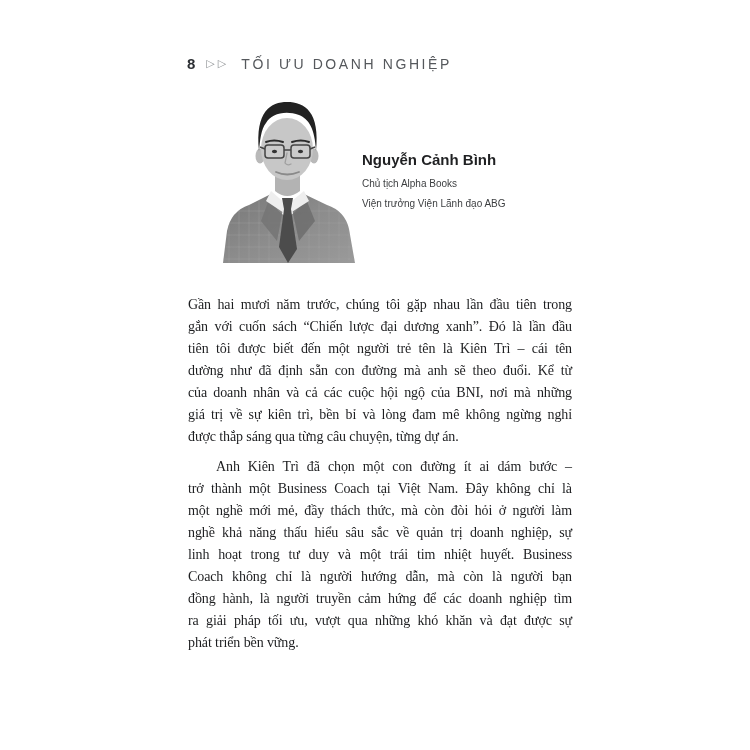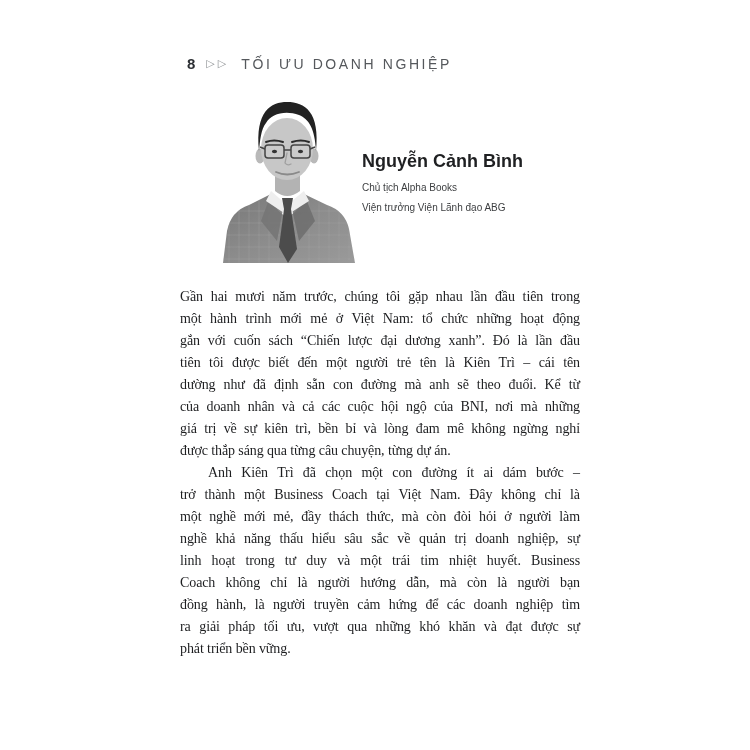--- a/index.html
+++ b/index.html
@@ -16,28 +16,28 @@
   .chevrons { font-size:11px; color:#8d9093; letter-spacing:3px; margin:0 12px 0 10px; }
   .book-title { font-size:14px; color:#55585c; letter-spacing:2.6px; white-space:nowrap; }
 
   .portrait { position:absolute; left:221px; top:99px; width:137px; height:164px; }
   .portrait svg { display:block; }
 
   .caption {
     position:absolute; left:362px; top:151px;
     font-family:"Liberation Sans","DejaVu Sans",sans-serif; color:#3c3e40;
   }
-  .cap-name { font-weight:bold; font-size:18px; color:#1f2022; margin-bottom:6px; white-space:nowrap; }
+  .cap-name { font-weight:bold; font-size:15px; color:#1f2022; margin-bottom:6px; white-space:nowrap; }
   .cap-line { font-size:10px; line-height:20px; white-space:nowrap; }
 
   .body-text {
     position:absolute; left:180px; top:286px; width:400px;
     color:#1d1e20; font-size:14px; letter-spacing:-0.1px;
   }
-  .para { margin:0; padding:0; }
+  .para { margin:8px; padding:0; }
   .line {
     line-height:22px; height:22px;
     text-align:justify; text-align-last:justify;
     white-space:nowrap; overflow:visible;
   }
   .line.last { text-align-last:left; }
   .line.indent { text-indent:28px; }
 </style>
 </head>
 <body>
@@ -104,21 +104,20 @@
 
   <div class="caption">
     <div class="cap-name">Nguyễn Cảnh Bình</div>
     <div class="cap-line">Chủ tịch Alpha Books</div>
     <div class="cap-line">Viện trưởng Viện Lãnh đạo ABG</div>
   </div>
 
   <div class="body-text">
       <div class="para">
         <div class="line">Gần hai mươi năm trước, chúng tôi gặp nhau lần đầu tiên trong</div>
-        <div class="line">một hành trình mới mẻ ở Việt Nam: tổ chức những hoạt động</div>
         <div class="line">gắn với cuốn sách “Chiến lược đại dương xanh”. Đó là lần đầu</div>
         <div class="line">tiên tôi được biết đến một người trẻ tên là Kiên Trì – cái tên</div>
         <div class="line">dường như đã định sẵn con đường mà anh sẽ theo đuổi. Kể từ</div>
         <div class="line">của doanh nhân và cả các cuộc hội ngộ của BNI, nơi mà những</div>
         <div class="line">giá trị về sự kiên trì, bền bỉ và lòng đam mê không ngừng nghỉ</div>
         <div class="line last">được thắp sáng qua từng câu chuyện, từng dự án.</div>
       </div>
       <div class="para">
         <div class="line indent">Anh Kiên Trì đã chọn một con đường ít ai dám bước –</div>
         <div class="line">trở thành một Business Coach tại Việt Nam. Đây không chỉ là</div>

